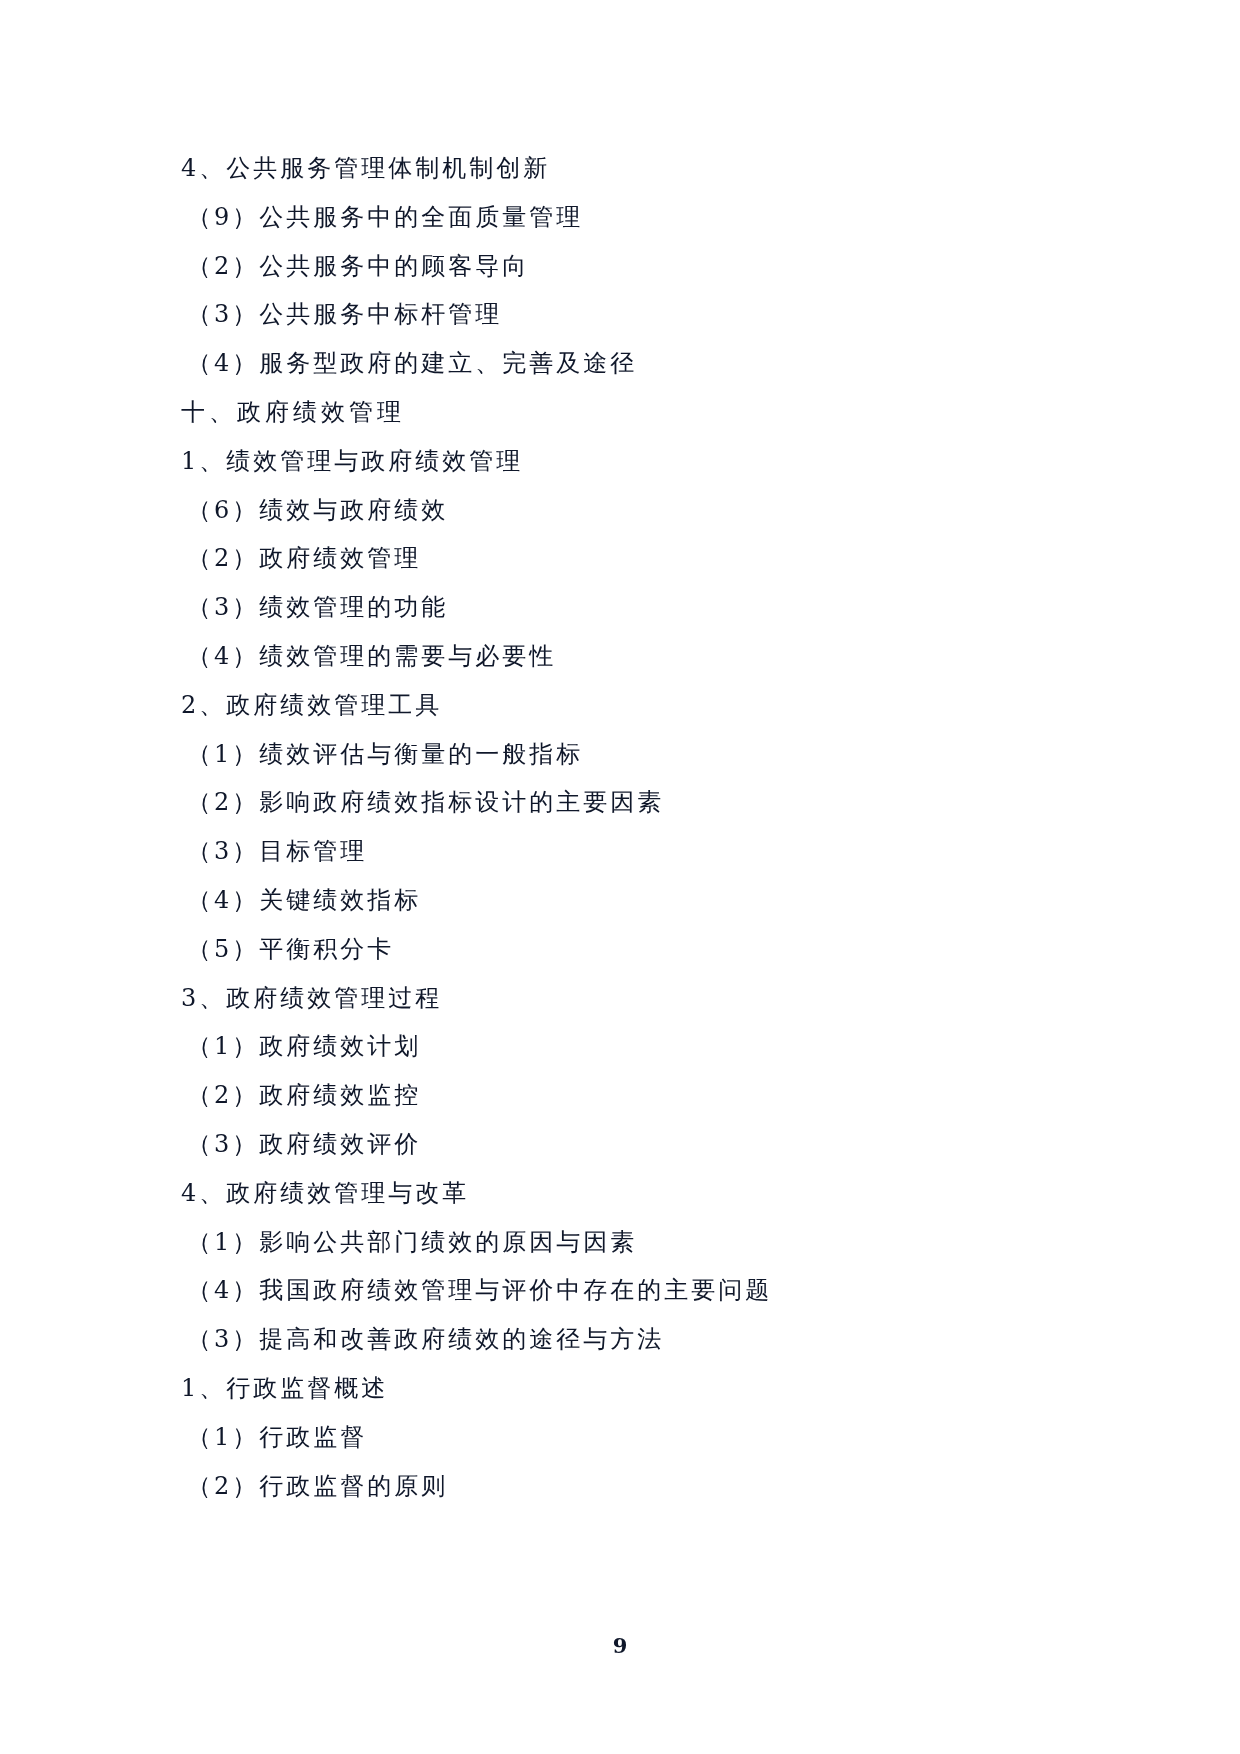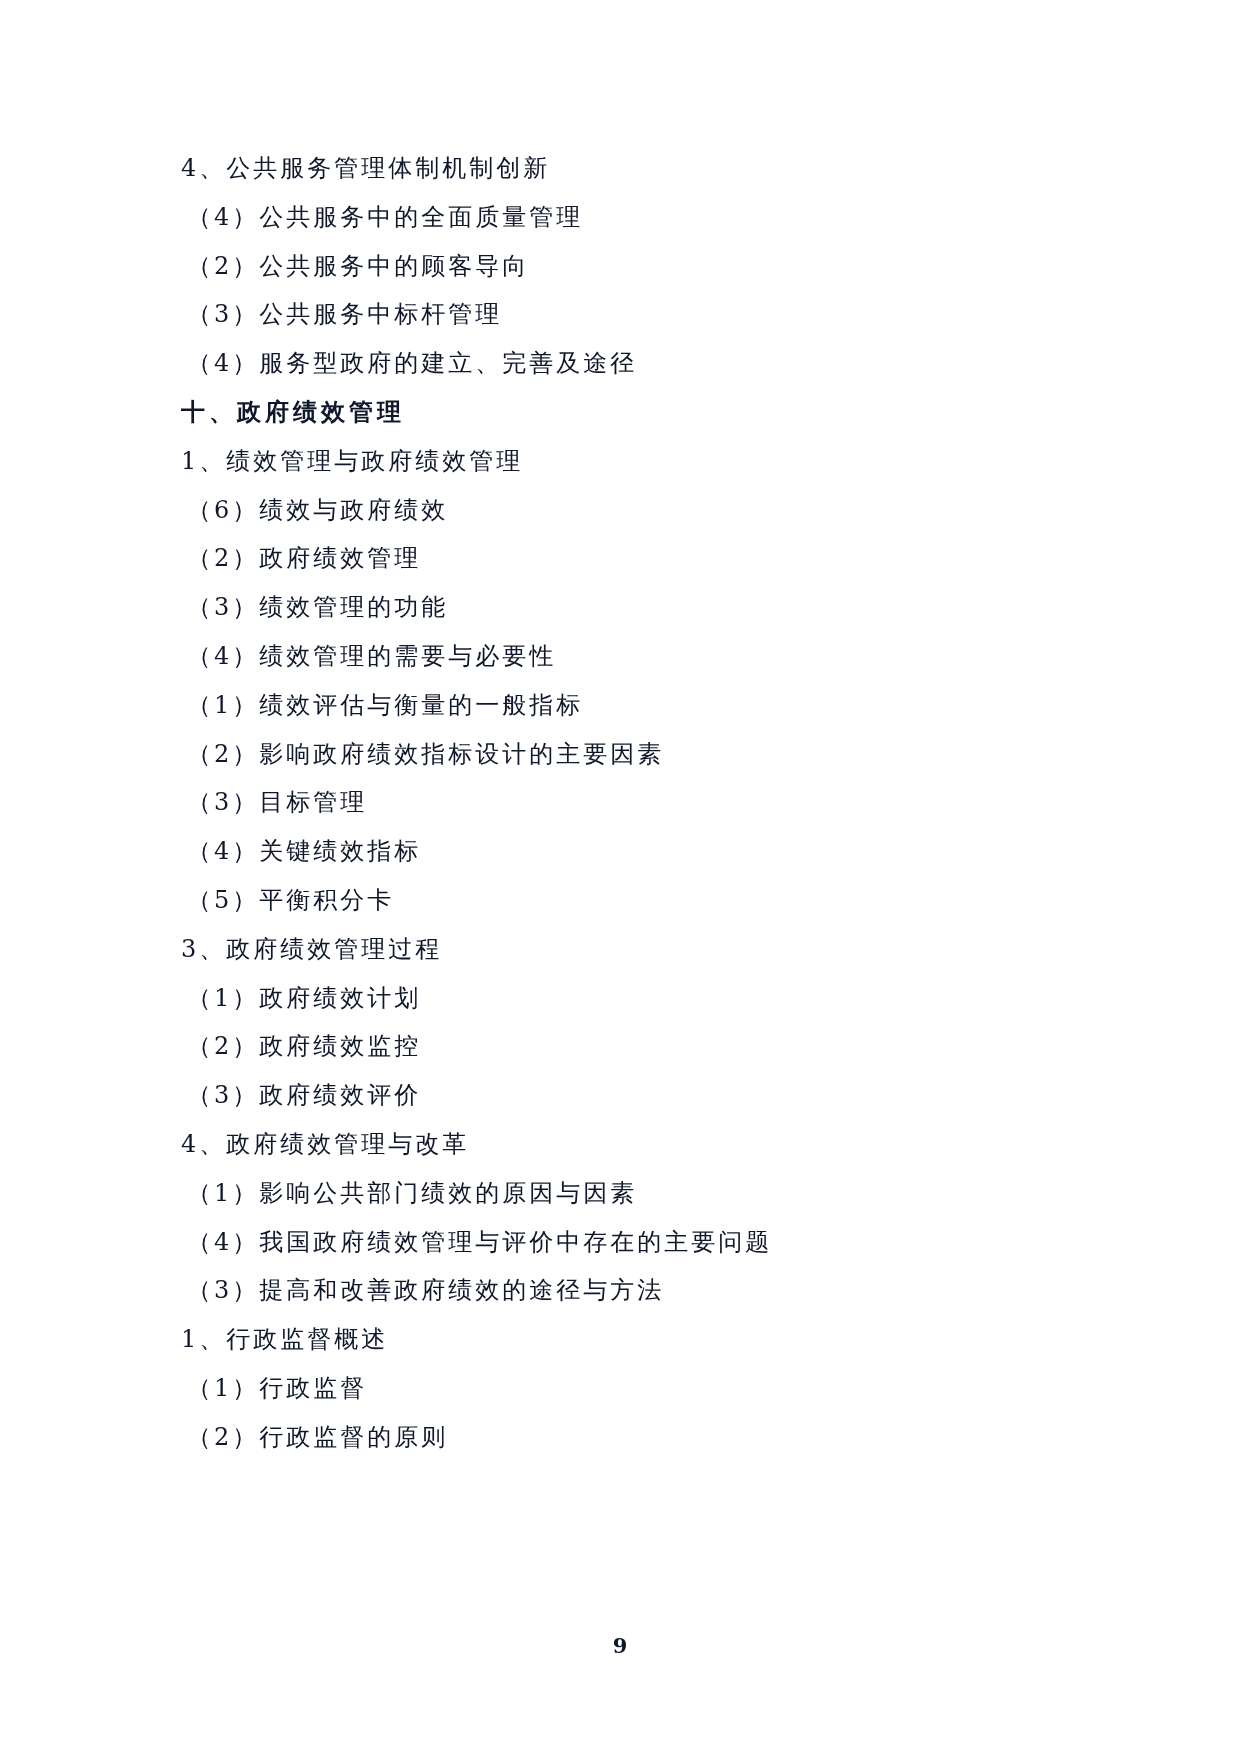--- a/index.html
+++ b/index.html
@@ -27,50 +27,51 @@
     line-height: 48.8px;
     font-size: 24px;
     letter-spacing: 3px;
     white-space: nowrap;
     font-weight: normal;
   }
   .line.sub {
     padding-left: 6px;
   }
   .line.heading {
-    font-weight: bold;
+    font-weight: normal;
     letter-spacing: 4px;
   }
   .page-number {
     position: absolute;
     top: 1632px;
     left: 0;
     width: 100%;
     text-align: center;
     font-size: 21px;
     font-weight: bold;
     line-height: 28px;
   }
 </style>
 </head>
 <body>
 
 <div class="page">
   <div class="content" id="outline">
       <div class="line item">4、公共服务管理体制机制创新</div>
-      <div class="line sub">（4）公共服务中的全面质量管理</div>
+      <div class="line sub">（9）公共服务中的全面质量管理</div>
       <div class="line sub">（2）公共服务中的顾客导向</div>
       <div class="line sub">（3）公共服务中标杆管理</div>
       <div class="line sub">（4）服务型政府的建立、完善及途径</div>
       <div class="line heading">十、政府绩效管理</div>
       <div class="line item">1、绩效管理与政府绩效管理</div>
       <div class="line sub">（6）绩效与政府绩效</div>
       <div class="line sub">（2）政府绩效管理</div>
       <div class="line sub">（3）绩效管理的功能</div>
       <div class="line sub">（4）绩效管理的需要与必要性</div>
+      <div class="line item">2、政府绩效管理工具</div>
       <div class="line sub">（1）绩效评估与衡量的一般指标</div>
       <div class="line sub">（2）影响政府绩效指标设计的主要因素</div>
       <div class="line sub">（3）目标管理</div>
       <div class="line sub">（4）关键绩效指标</div>
       <div class="line sub">（5）平衡积分卡</div>
       <div class="line item">3、政府绩效管理过程</div>
       <div class="line sub">（1）政府绩效计划</div>
       <div class="line sub">（2）政府绩效监控</div>
       <div class="line sub">（3）政府绩效评价</div>
       <div class="line item">4、政府绩效管理与改革</div>

